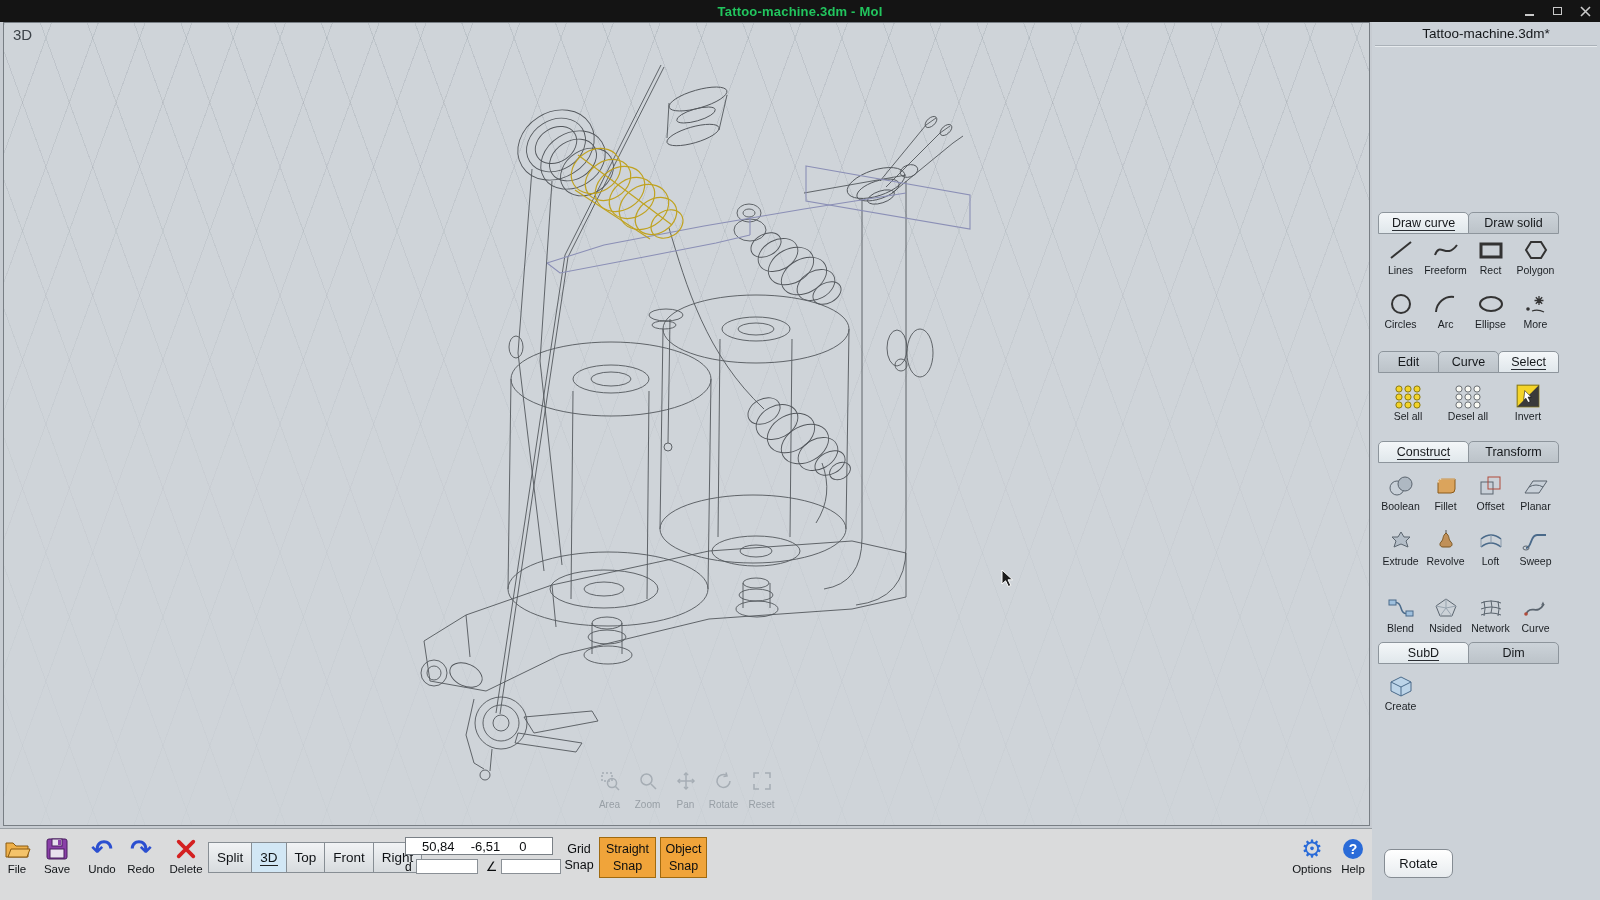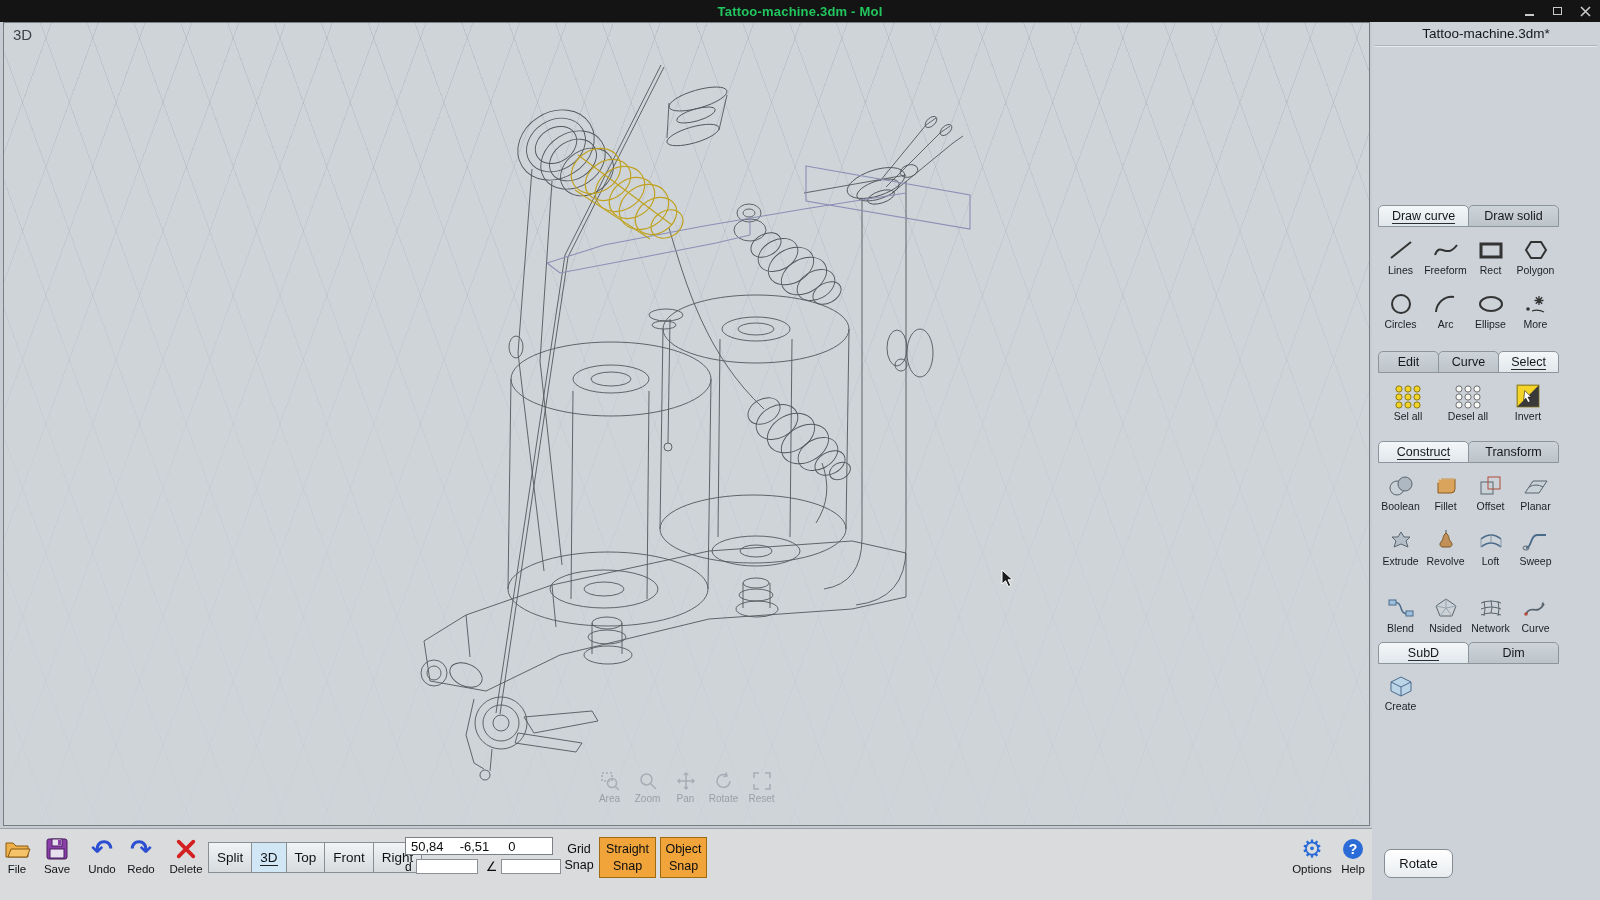--- a/index.html
+++ b/index.html
@@ -23,21 +23,21 @@
       repeating-linear-gradient(70deg, rgba(90,100,112,.15) 0 1px, transparent 1px 44px),
       repeating-linear-gradient(110deg, rgba(90,100,112,.15) 0 1px, transparent 1px 44px);
     -webkit-mask-image: linear-gradient(to bottom, rgba(0,0,0,.95), rgba(0,0,0,.3) 55%, rgba(0,0,0,.18));
     mask-image: linear-gradient(to bottom, rgba(0,0,0,.95), rgba(0,0,0,.3) 55%, rgba(0,0,0,.18));
   }
   .vp-label { position:absolute; left:9px; top:3px; font-size:15px; color:#3d4349; }
   .model { position:absolute; left:0; top:0; }
   .cursor { position:absolute; left:997px; top:546px; }
 
   .vp-nav { position:absolute; left:590px; top:748px; display:flex; gap:7px; opacity:.8; }
-  .vnav { width:31px; display:flex; flex-direction:column; align-items:center; gap:2px; cursor:default; }
+  .vnav { width:31px; display:flex; flex-direction:column; align-items:center; gap:8px; cursor:default; }
   .vnav .vlbl { font-size:10px; color:#8a9299; }
   .vnav svg { stroke:#9ba3ab; fill:none; stroke-width:1.5; }
 
   
   .sidebar { position:absolute; left:1372px; top:22px; width:228px; height:878px; background:#ccd2d8; }
   .doc-title { position:absolute; left:0; top:4px; width:228px; text-align:center; font-size:13.5px; color:#14171a; }
   .sep { position:absolute; left:3px; right:3px; top:23px; height:2px;
          border-top:1px solid #aab1b8; border-bottom:1px solid #e7ebee; }
   .tabrow { position:absolute; left:6px; width:180px; height:22px; display:flex; }
   .tab { flex:1; display:flex; align-items:center; justify-content:center; font-size:12.5px; color:#15181b;
@@ -61,21 +61,21 @@
   .bicon { height:27px; display:flex; align-items:center; justify-content:center; }
   .blabel { font-size:11.5px; color:#101316; }
   .uarrow { font-family:"DejaVu Sans", sans-serif; font-size:26px; font-weight:bold; color:#2b4fd0; line-height:26px; }
   .vbtns { position:absolute; left:209px; top:13px; display:flex; }
   .vbtn { height:31px; padding:0 8px; display:flex; align-items:center; justify-content:center; font-size:13.5px;
           color:#101316; background:linear-gradient(#f1f3f5,#d7dbde); border:1px solid #878e94; margin-left:-1px; cursor:default; }
   .vbtn.active { background:#d2e7f5; z-index:2; }
   .vbtn.active .vbl { border-bottom:1px solid #222; }
   .coordbox { position:absolute; left:405px; top:8px; width:148px; height:18px; background:#fff;
               border:1px solid #7a8086; display:flex; align-items:center; font-size:13px; color:#0b0d0f; }
-  .coordbox span { width:49px; padding-left:5px; }
+  .coordbox span { width:49px; padding-left:16px; }
   .drow { position:absolute; left:405px; top:30px; display:flex; align-items:center; font-size:12px; color:#0b0d0f; }
   .dinput { width:62px; height:15px; background:#fff; border:1px solid #8a9096; margin-left:4px; font-size:11px; }
   .ang { margin-left:8px; font-size:13px; }
   .gridsnap { position:absolute; left:560px; top:12px; width:38px; font-size:12.5px; color:#0b0d0f;
               text-align:center; line-height:1.3; }
   .snapbtn { position:absolute; top:8px; height:41px; background:#f0a43a; border:1px solid #a06a10;
              font-size:12.5px; color:#0b0d0f; display:flex; align-items:center; justify-content:center;
              text-align:center; line-height:1.3; padding:0 3px; cursor:default; }
   .help-circle { width:20px; height:20px; border-radius:50%; background:#2a6bd8; color:#fff; font-weight:bold;
                  font-size:14px; display:flex; align-items:center; justify-content:center; }
@@ -268,21 +268,21 @@
 
   <svg class="cursor" width="14" height="20" viewBox="0 0 14 20">
     <polygon points="1,1 1,15 4.6,11.8 7.4,17.6 9.8,16.4 7,10.8 11.6,10.8" fill="#1c1c1c" stroke="#fff" stroke-width="1"></polygon>
   </svg>
 </div>
 
 <div class="sidebar">
   <div class="doc-title">Tattoo-machine.3dm*</div>
   <div class="sep"></div>
 
-  <div class="tabrow" style="top:183px">
+  <div class="tabrow" style="top:190px">
     <div class="tab active">
         <span class="tlbl">Draw curve</span>
       </div>
     <div class="tab">
         <span class="tlbl">Draw solid</span>
       </div>
   </div>
 
   <div class="toolrow" style="top:268px">
     <div class="tool">

